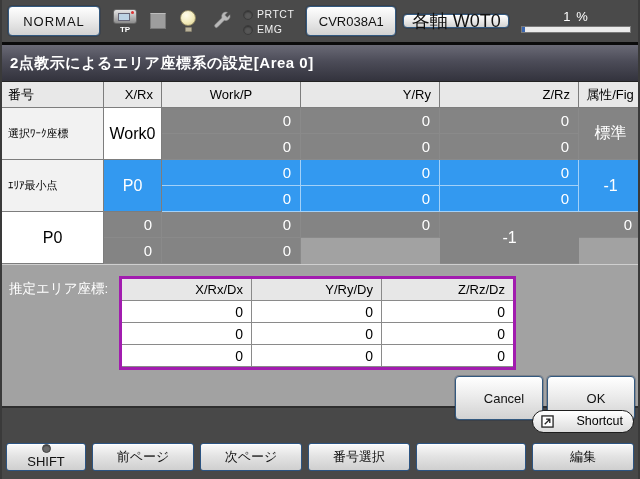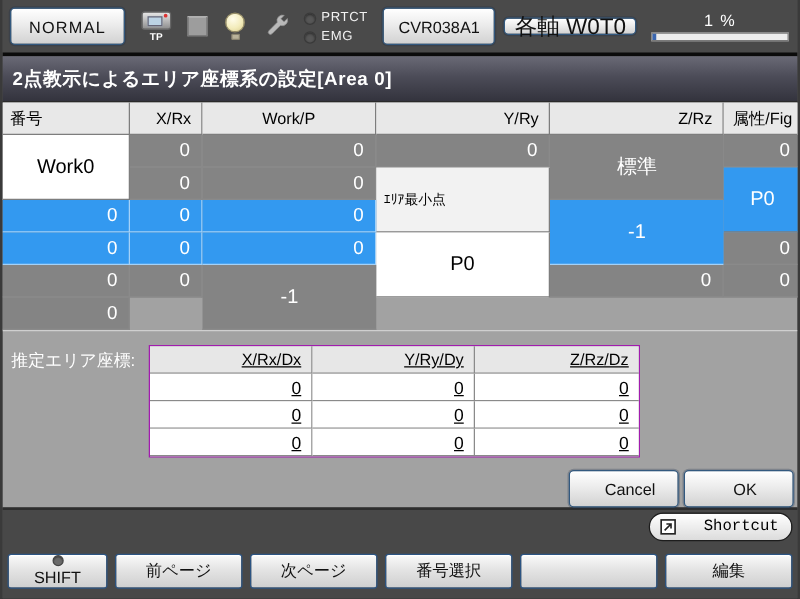--- a/index.html
+++ b/index.html
@@ -70,34 +70,34 @@
   .attr-cell { grid-row:span 2; background:#848484; color:#fff; font-size:16px; justify-content:center; border-color:#a6a6a6; border-right:none !important; }
   .sel .val-cell, .sel.val-cell { background:#3399f0; border-color:rgba(255,255,255,.55); }
   .val-cell.sel { background:#3399f0; border-color:rgba(255,255,255,.55); }
   .workp-cell.sel { background:#3399f0; color:#fff; }
   .attr-cell.sel { background:#3399f0; border-color:rgba(255,255,255,.55); }
 
   
   .estimate { position:relative; margin-top:11px; height:92px; }
   .estimate-label { position:absolute; left:7px; top:4px; color:#fff; font-size:13.5px; }
   .est-table { position:absolute; left:117px; top:0; display:grid; grid-template-columns:130px 130px 131px; grid-auto-rows:22px;
-               border:1px solid #a21caf;text-decoration:underline; }
+               border:3px solid #a21caf; }
   .est-table > div { border-right:1px solid #8a8a8a; border-bottom:1px solid #8a8a8a; display:flex; align-items:center; justify-content:flex-end; padding-right:8px; }
   .est-table > div:nth-child(3n) { border-right:none; }
   .est-h { background:#e7e7e7; color:#000; font-size:13px; }
   .est-v { background:#ffffff; color:#000; font-size:14px; }
 
   
   .dialog-buttons { display:flex; justify-content:flex-end; gap:4px; padding:8px 3px 0 0; }
-  .dialog-buttons .btn { width:88px; height:30px;padding-left:10px; }
+  .dialog-buttons .btn { width:88px; height:44px;padding-left:10px; }
 
   
   .shortcut-strip { height:28px; background:#484848; border-top:2px solid #2e2e2e; display:flex; justify-content:flex-end; align-items:center; padding-right:4px; }
   .shortcut-btn { display:flex; align-items:center; gap:22px; height:23px; padding:0 10px 0 8px; border-radius:12px;
-                  background:linear-gradient(180deg,#ffffff,#dcdcdc); border:1px solid #1d1d1d; font-size:12.5px; color:#000; cursor:pointer;font-family:Liberation Mono, monospace; }
+                  background:linear-gradient(180deg,#ffffff,#dcdcdc); border:1px solid #1d1d1d; font-size:12.5px; color:#000; cursor:pointer; }
 
   
   .bottombar { height:45px; background:#484848; display:flex; align-items:center; gap:6px; padding:0 4px; }
   .fbtn { height:28px; flex:1 1 86px; display:flex; flex-direction:column; align-items:center; justify-content:center;
           background:linear-gradient(180deg,#fafafa 0%,#e4e4e4 45%,#cfcfcf 100%);
           border:1px solid #2c5482; border-radius:3px; color:#111; font-size:13px; cursor:pointer;
           box-shadow:inset 0 1px 0 #fff; }
   .fbtn.shift { flex:0 0 80px; }
   .fbtn.wide { flex:1 1 94px; }
   .shift-dot { width:9px; height:9px; border-radius:50%; background:#6a6a6a; border:1px solid #444; box-shadow:inset 0 1px 1px rgba(0,0,0,.4); margin-bottom:1px; }
@@ -159,20 +159,21 @@
   <div class="content">
 
     <div class="main-table">
       <div class="hcell left">番号</div>
       <div class="hcell right">X/Rx</div>
       <div class="hcell center">Work/P</div>
       <div class="hcell right">Y/Ry</div>
       <div class="hcell right">Z/Rz</div>
       <div class="hcell center">属性/Fig</div>
 
+      <div class="label-cell">選択ﾜｰｸ座標</div>
       <div class="workp-cell">Work0</div>
       <div class="val-cell">0</div>
       <div class="val-cell">0</div>
       <div class="val-cell">0</div>
       <div class="attr-cell">標準</div>
       <div class="val-cell">0</div>
       <div class="val-cell">0</div>
       <div class="val-cell">0</div>
 
       <div class="label-cell">ｴﾘｱ最小点</div>

